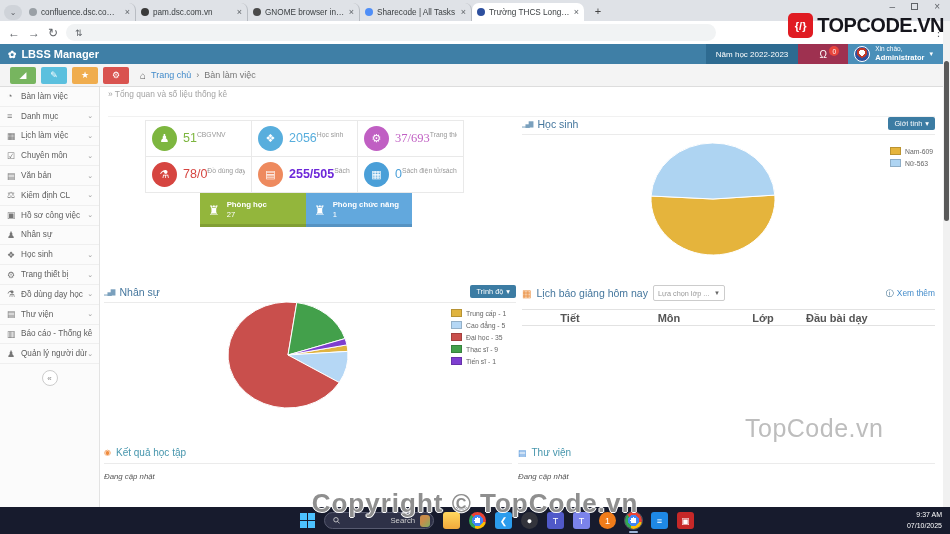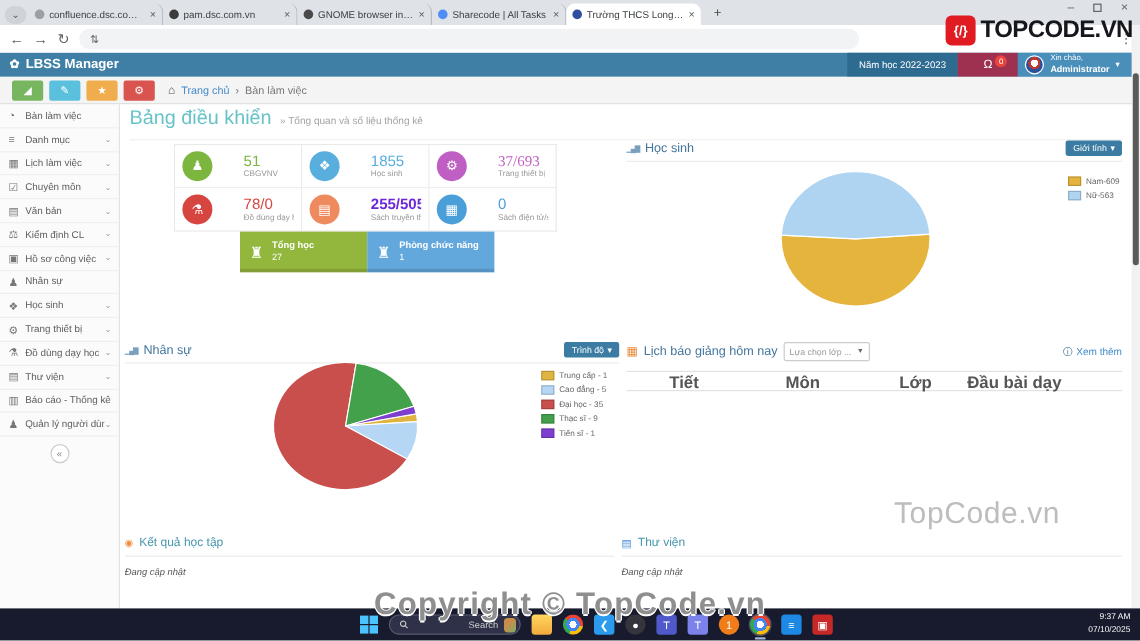--- a/index.html
+++ b/index.html
@@ -61,21 +61,21 @@
 
   
   .content{position:absolute;left:100px;top:87px;width:843px;height:420px;background:#fff;}
   .page-head{position:absolute;left:8px;top:2px;right:8px;height:28px;border-bottom:1px solid #f1f1f1;display:flex;align-items:baseline;gap:7px;}
   .page-title{font-size:16.5px;color:#68c3c9;font-weight:400;}
   .page-sub{font-size:8.4px;color:#a3a3a3;}
 
   .stats-grid{position:absolute;left:45px;top:33px;width:319px;display:grid;grid-template-columns:106px 106px 106px;border-top:1px solid #e9e9e9;border-left:1px solid #e9e9e9;}
   .stat-cell{height:36px;border-right:1px solid #e9e9e9;border-bottom:1px solid #e9e9e9;display:flex;align-items:center;gap:6px;padding:0 6px;background:#fff;}
   .stat-ic{width:25px;height:25px;border-radius:50%;color:#fff;font-size:11px;display:flex;align-items:center;justify-content:center;flex:0 0 auto;}
-  .stat-tx{display:flex;flex-direction:column;line-height:1.15;overflow:hidden;margin-left:20px;}
+  .stat-tx{display:flex;flex-direction:row;line-height:1.15;overflow:hidden;}
   .stat-val{font-size:12.5px;}
   .stat-lbl{font-size:6.8px;color:#999;white-space:nowrap;}
 
   .rooms{position:absolute;left:100px;top:106px;display:flex;}
   .room{width:106px;height:34px;color:#fff;display:flex;align-items:center;gap:7px;padding:0 8px;box-shadow:inset 0 -3px rgba(0,0,0,.12);}
   .room .r-ic{font-size:13px;}
   .room .r-tx{font-size:7.6px;line-height:1.3;}
   .room .r-tx b{display:block;font-size:7.8px;}
 
   .panel{position:absolute;}
@@ -95,21 +95,21 @@
   .lg-students{right:2px;top:30px;}
   .lg-staff{left:347px;top:24px;}
 
   .sched-head{display:flex;align-items:center;gap:5px;}
   .cal-ic{color:#e98b39;font-size:10px;}
   .sched-select{width:72px;height:16px;border:1px solid #ccc;border-radius:2px;background:#fff;display:flex;align-items:center;justify-content:space-between;padding:0 4px;font-size:7.3px;color:#999;}
   .sched-select .sel-caret{color:#666;font-size:6px;}
   .more-link{margin-left:auto;font-size:8.4px;color:#428bca;display:flex;align-items:center;gap:3px;}
   .more-link .info-ic{color:#2b5f82;font-size:8px;}
   .sched-table{margin-top:8px;border-top:1px solid #e2e2e2;border-bottom:1px solid #e2e2e2;height:17px;display:flex;align-items:center;}
-  .sched-col{font-size:14px;font-weight:bold;color:#555;text-align:center;}
+  .sched-col{font-size:11px;font-weight:bold;color:#555;text-align:center;}
   .sc-0{width:96px;} .sc-1{width:102px;} .sc-2{width:86px;} .sc-3{flex:1;text-align:left;}
 
   .panel-feed{top:360px;}
   .pf-results{left:4px;width:408px;}
   .pf-library{left:418px;width:417px;}
   .pf-head{display:flex;align-items:center;gap:5px;border-bottom:1px solid #ebebeb;padding-bottom:5px;}
   .pf-title{font-size:10px;color:#4796ad;}
   .pf-status{margin-top:8px;font-size:7.8px;color:#555;font-style:italic;}
   .rss-ic{color:#ef8b3e;font-size:8px;}
   .lib-ic{color:#4a90d9;font-size:9px;}
@@ -306,36 +306,35 @@
           <span class="si-icon">♟</span>
           <span class="si-label">Quản lý người dùng</span>
           <span class="si-chev">⌄</span>
         </div>
       </div>
     <div class="side-collapse">«</div>
   </div>
 
   <div class="content">
     <div class="page-head">
-      <span class="page-title">Bảng điều khiển</span>
       <span class="page-sub">» Tổng quan và số liệu thống kê</span>
     </div>
 
     <div class="stats-grid" id="stats-grid">
         <div class="stat-cell">
           <span class="stat-ic" style="background: rgb(125, 182, 63);">♟</span>
           <span class="stat-tx">
             <span class="stat-val" style="color: rgb(125, 182, 63);">51</span>
             <span class="stat-lbl">CBGVNV</span>
           </span>
         </div>
         <div class="stat-cell">
           <span class="stat-ic" style="background: rgb(88, 174, 221);">❖</span>
           <span class="stat-tx">
-            <span class="stat-val" style="color: rgb(88, 174, 221);">1855</span>
+            <span class="stat-val" style="color: rgb(88, 174, 221);">2056</span>
             <span class="stat-lbl">Học sinh</span>
           </span>
         </div>
         <div class="stat-cell">
           <span class="stat-ic" style="background: rgb(192, 95, 195);">⚙</span>
           <span class="stat-tx">
             <span class="stat-val" style="color: rgb(192, 95, 195); font-family: Liberation Serif, serif;">37/693</span>
             <span class="stat-lbl">Trang thiết bị</span>
           </span>
         </div>
@@ -357,21 +356,21 @@
           <span class="stat-ic" style="background: rgb(74, 159, 216);">▦</span>
           <span class="stat-tx">
             <span class="stat-val" style="color: rgb(74, 159, 216);">0</span>
             <span class="stat-lbl">Sách điện tử/sách nói</span>
           </span>
         </div>
       </div>
     <div class="rooms" id="rooms">
         <div class="room" style="background: rgb(147, 182, 60);">
           <span class="r-ic">♜</span>
-          <span class="r-tx"><b>Tổng học</b><span>27</span></span>
+          <span class="r-tx"><b>Phòng học</b><span>27</span></span>
         </div>
         <div class="room" style="background: rgb(98, 168, 221);">
           <span class="r-ic">♜</span>
           <span class="r-tx"><b>Phòng chức năng</b><span>1</span></span>
         </div>
       </div>
 
     <div class="panel panel-students">
       <div class="p-head">
         <span class="p-chart-ic">▁▄▇</span>

